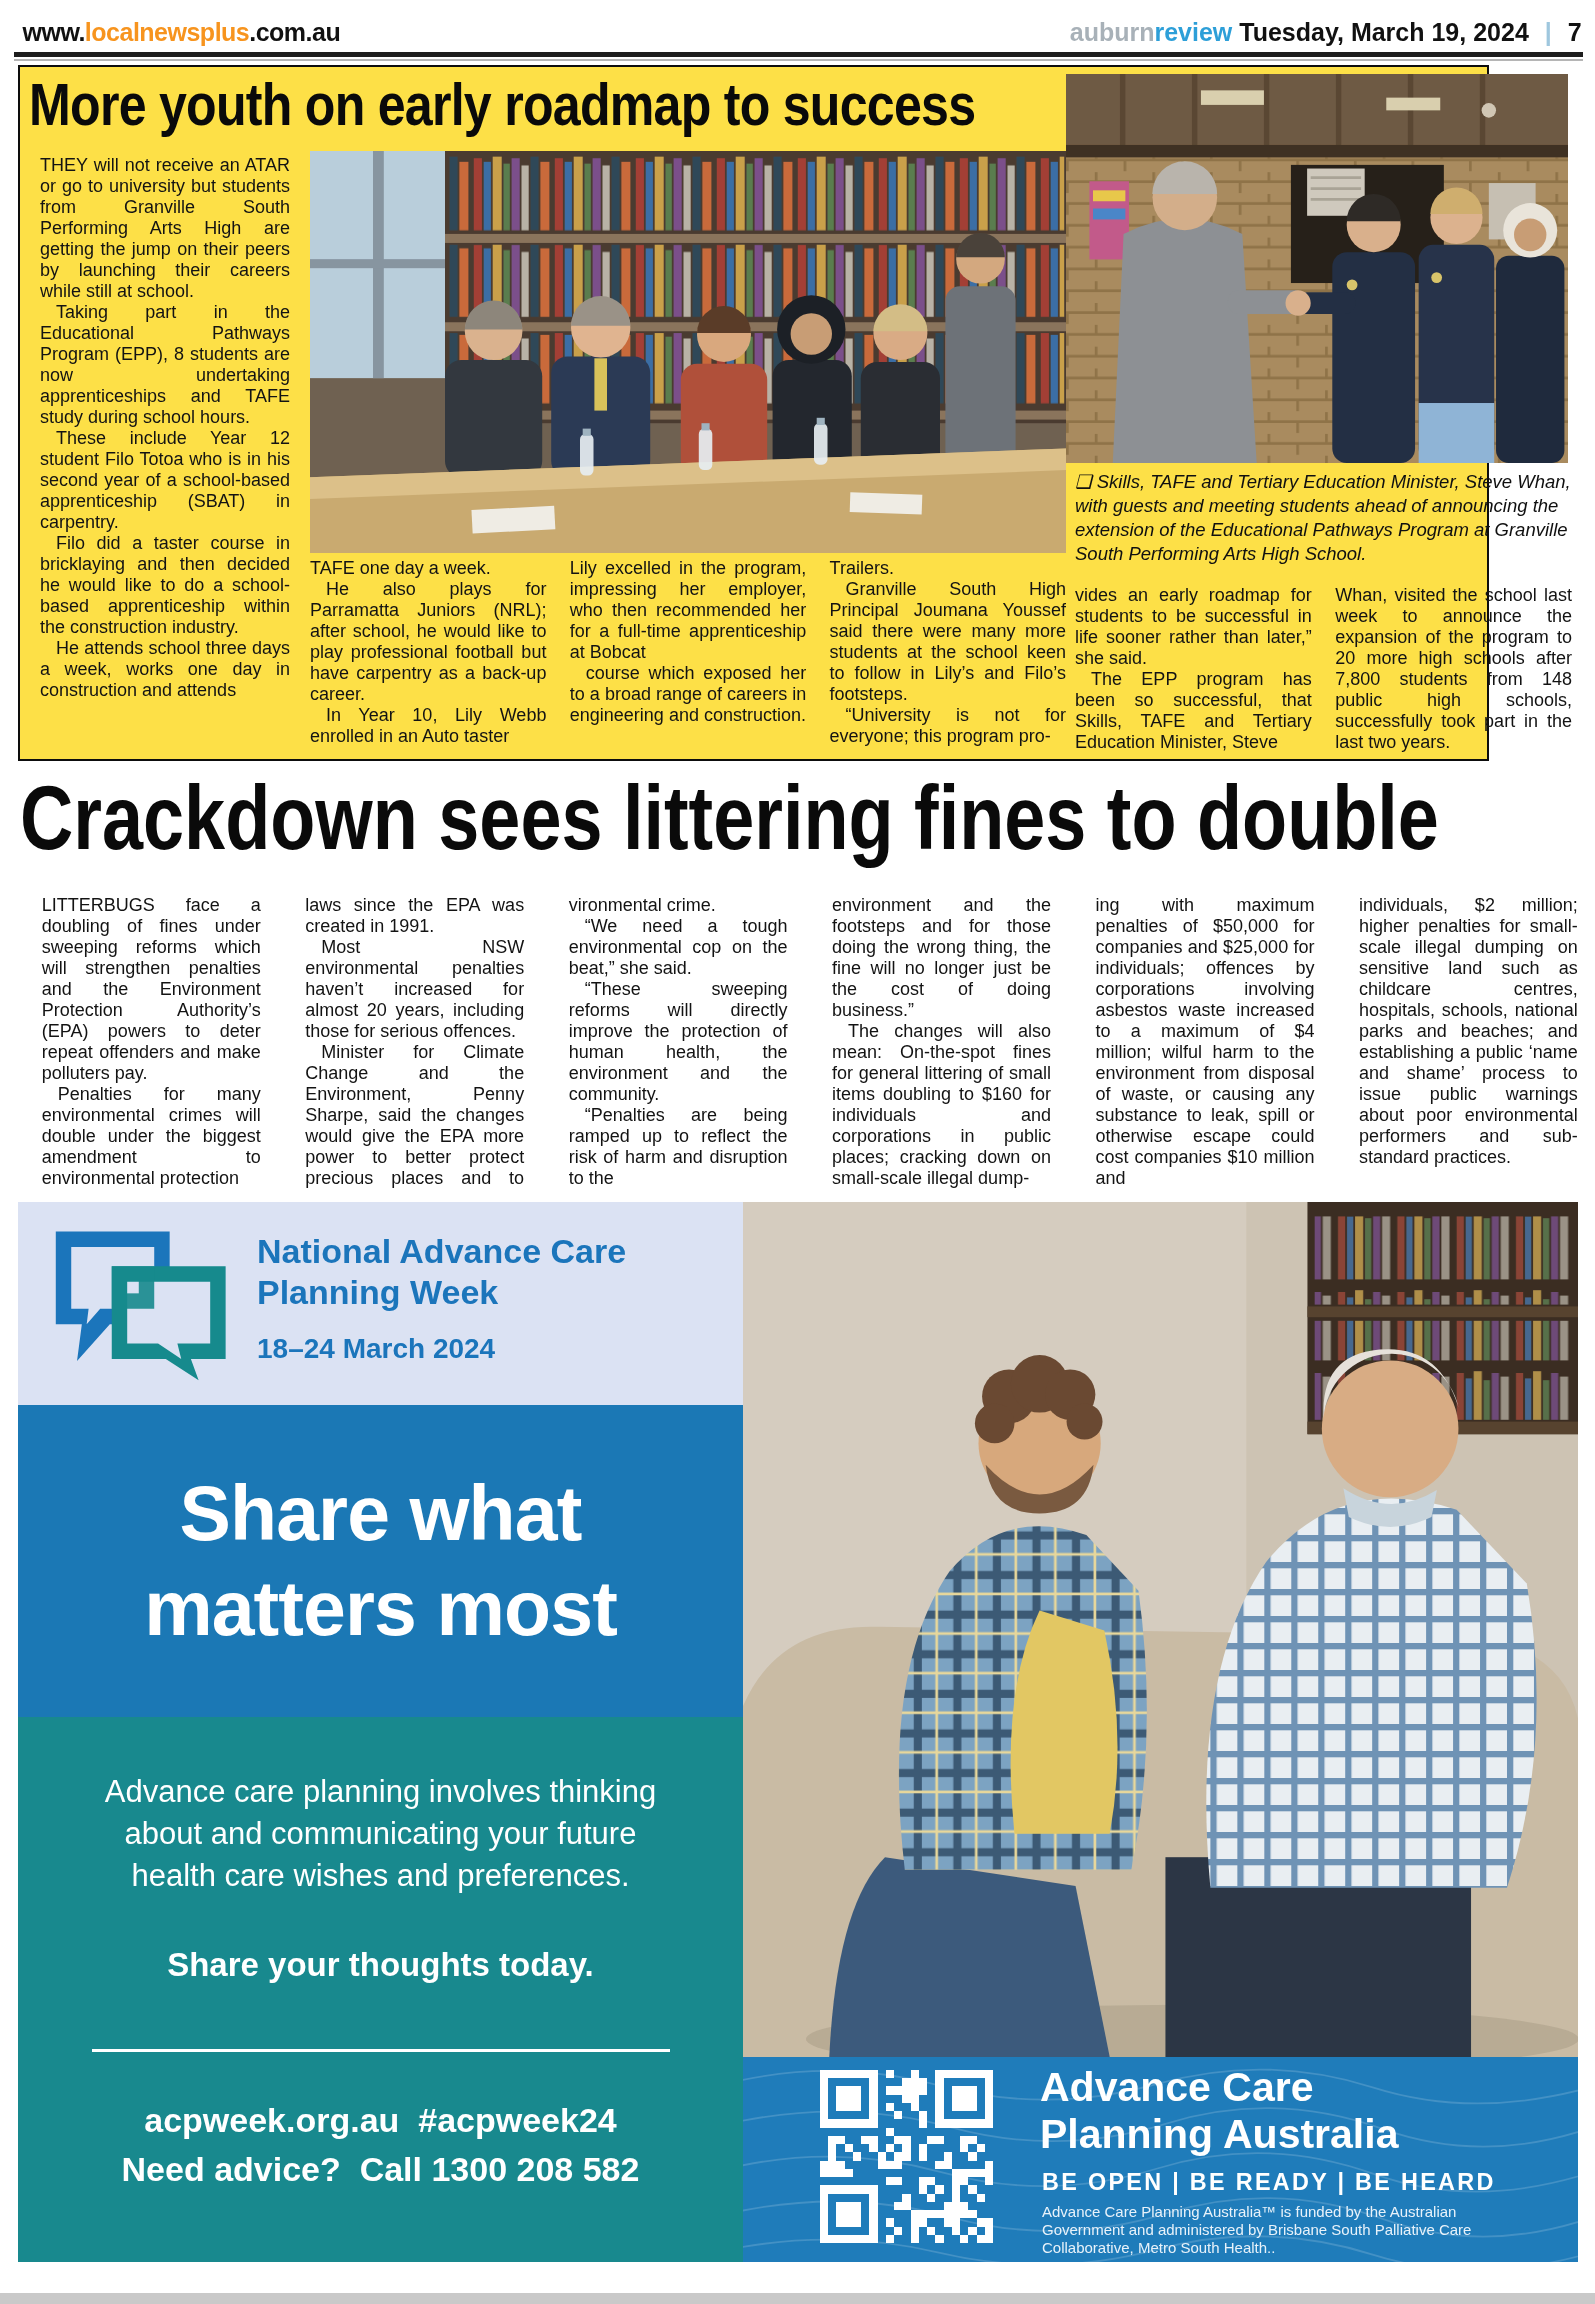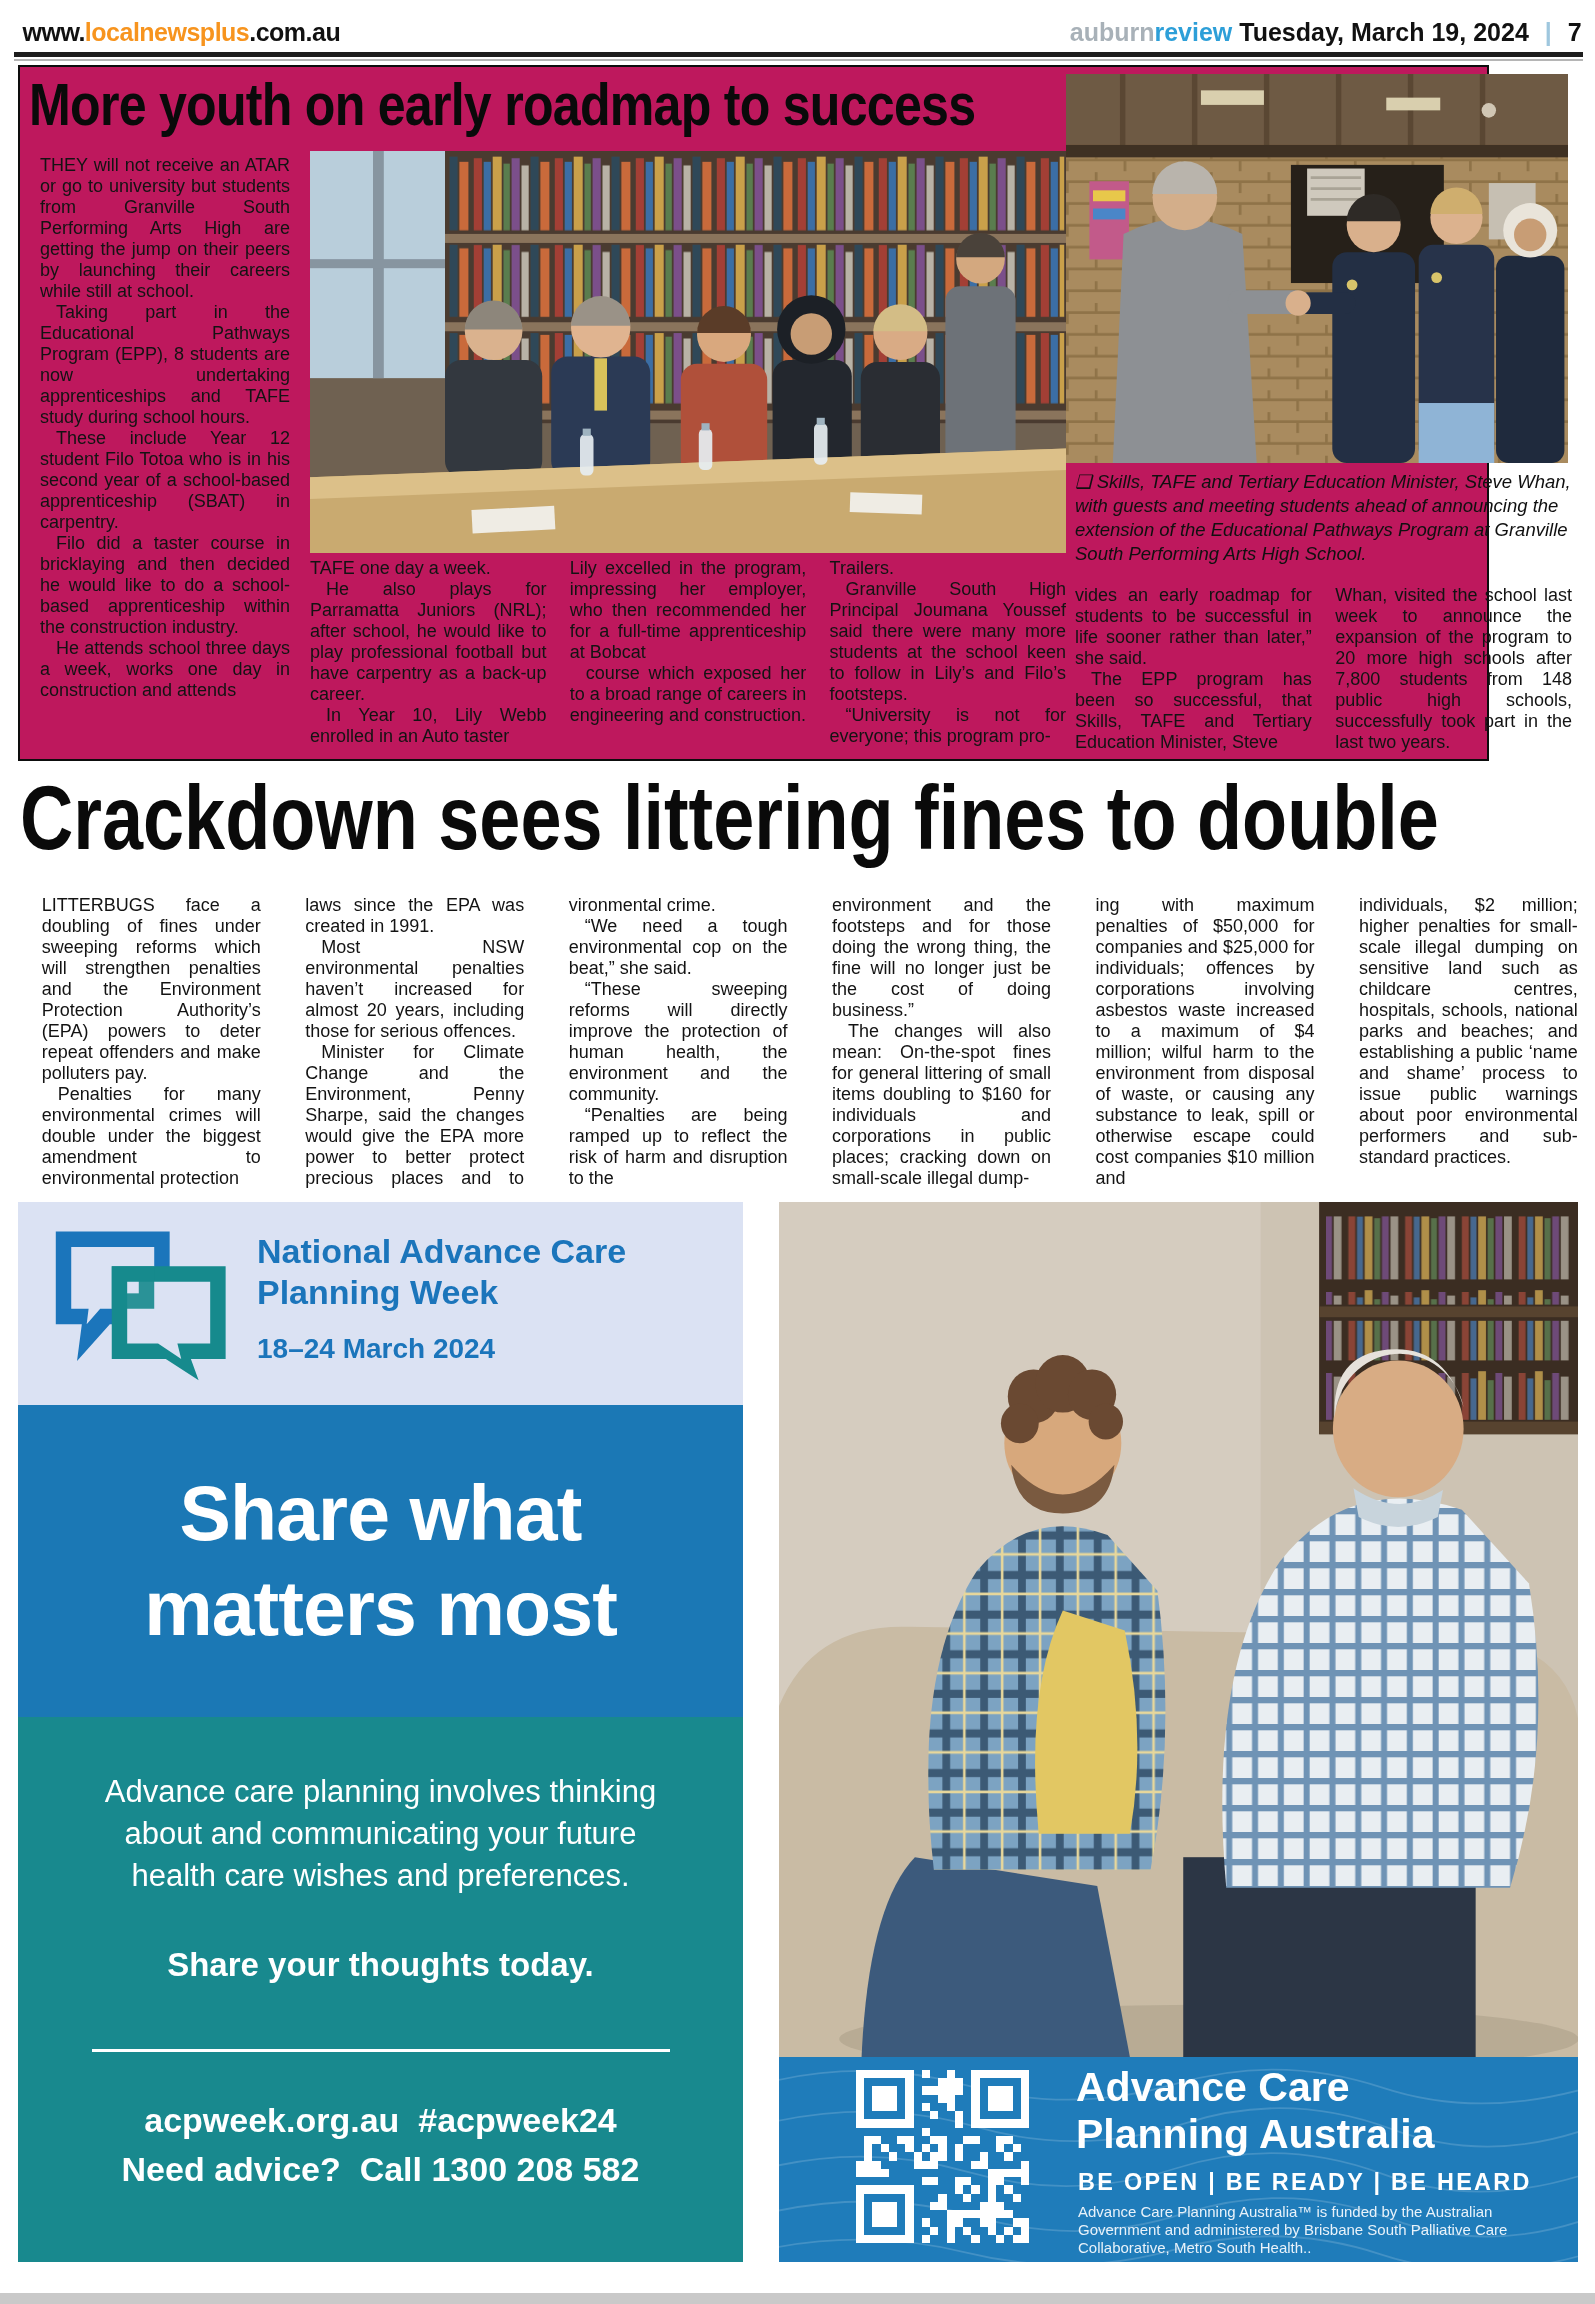--- a/index.html
+++ b/index.html
@@ -11,21 +11,21 @@
   .mast-right{position:absolute;right:14.4px;top:18px;font-size:25px;font-weight:bold;white-space:nowrap;}
   .brand-orange{color:#f7941e;}
   .mast-gray{color:#a8b1b8;}
   .mast-blue{color:#2d9fd8;}
   .mast-sep{color:#9fc7de;padding:0 9px;font-weight:bold;}
   .rule-a{position:absolute;left:13.5px;width:1569px;top:52px;height:4.5px;background:#1d1d1d;}
   .rule-b{position:absolute;left:13.5px;width:1569px;top:59px;height:1.8px;background:#b5b5b5;}
 
   
   .art1{position:absolute;left:18px;top:65px;width:1471px;height:696px;border:2.7px solid #0d0d0d;
-        box-sizing:border-box;background:#be185d;}
+        box-sizing:border-box;background:#fde047;}
   .headline1{position:absolute;left:9px;top:3.6px;margin:0;}
   .headline1 span{display:inline-block;font-size:59px;font-weight:bold;letter-spacing:-0.9px;
         white-space:nowrap;transform:scaleX(0.85);transform-origin:0 50%;color:#0a0a0a;}
   .news p{margin:0;font-size:18px;line-height:21px;text-align:justify;color:#131313;}
   .news p + p{text-indent:16px;}
   .a1-col1{position:absolute;left:20px;top:88px;width:250px;height:601px;overflow:hidden;}
   .a1-photo1{position:absolute;left:290px;top:84px;width:756px;height:402px;overflow:hidden;}
   .a1-cols234{position:absolute;left:290px;top:491px;width:756px;height:196px;display:flex;gap:23.4px;overflow:hidden;}
   .a1-cols234 > div{flex:1;}
   .a1-photo2{position:absolute;left:1046px;top:7.2px;width:502px;height:389px;overflow:hidden;}
@@ -36,21 +36,21 @@
 
   
   .art2{position:absolute;left:18px;top:767px;width:1560px;height:430px;}
   .headline2{margin:0;position:absolute;left:1.8px;top:0;}
   .headline2 span{display:inline-block;font-size:90px;font-weight:bold;letter-spacing:0;
         white-space:nowrap;transform:scaleX(0.82);transform-origin:0 50%;color:#0a0a0a;}
   .a2-cols{position:absolute;left:1.8px;top:128px;width:1558px;height:297px;display:flex;gap:22.5px;overflow:hidden;}
   .a2-cols > div{flex:1;margin-left:22px;}
 
   
-  .ad{position:absolute;left:18px;top:1202px;width:1560px;height:1060px;display:flex;gap:36px;}
+  .ad{position:absolute;left:18px;top:1202px;width:1560px;height:1060px;display:flex;}
   .ad-left{width:725px;display:flex;flex-direction:column;}
   .ad-lavender{height:203px;background:#dbe2f3;position:relative;}
   .acp-logo{position:absolute;left:32px;top:21.6px;width:193px;height:158px;}
   .week-title{position:absolute;left:239px;top:29px;width:468px;font-size:34px;line-height:41px;
         font-weight:bold;color:#1b75bb;}
   .week-dates{position:absolute;left:239px;top:131px;font-size:28px;font-weight:bold;color:#1b75bb;}
   .ad-blue{height:312px;background:#1b78b5;display:flex;align-items:center;justify-content:center;}
   .ad-main-heading{width:612px;text-align:center;font-size:77px;line-height:95px;font-weight:bold;
         color:#ffffff;letter-spacing:-0.9px;margin:0;}
   .ad-teal{flex:1;background:#18898e;color:#fff;text-align:center;}

